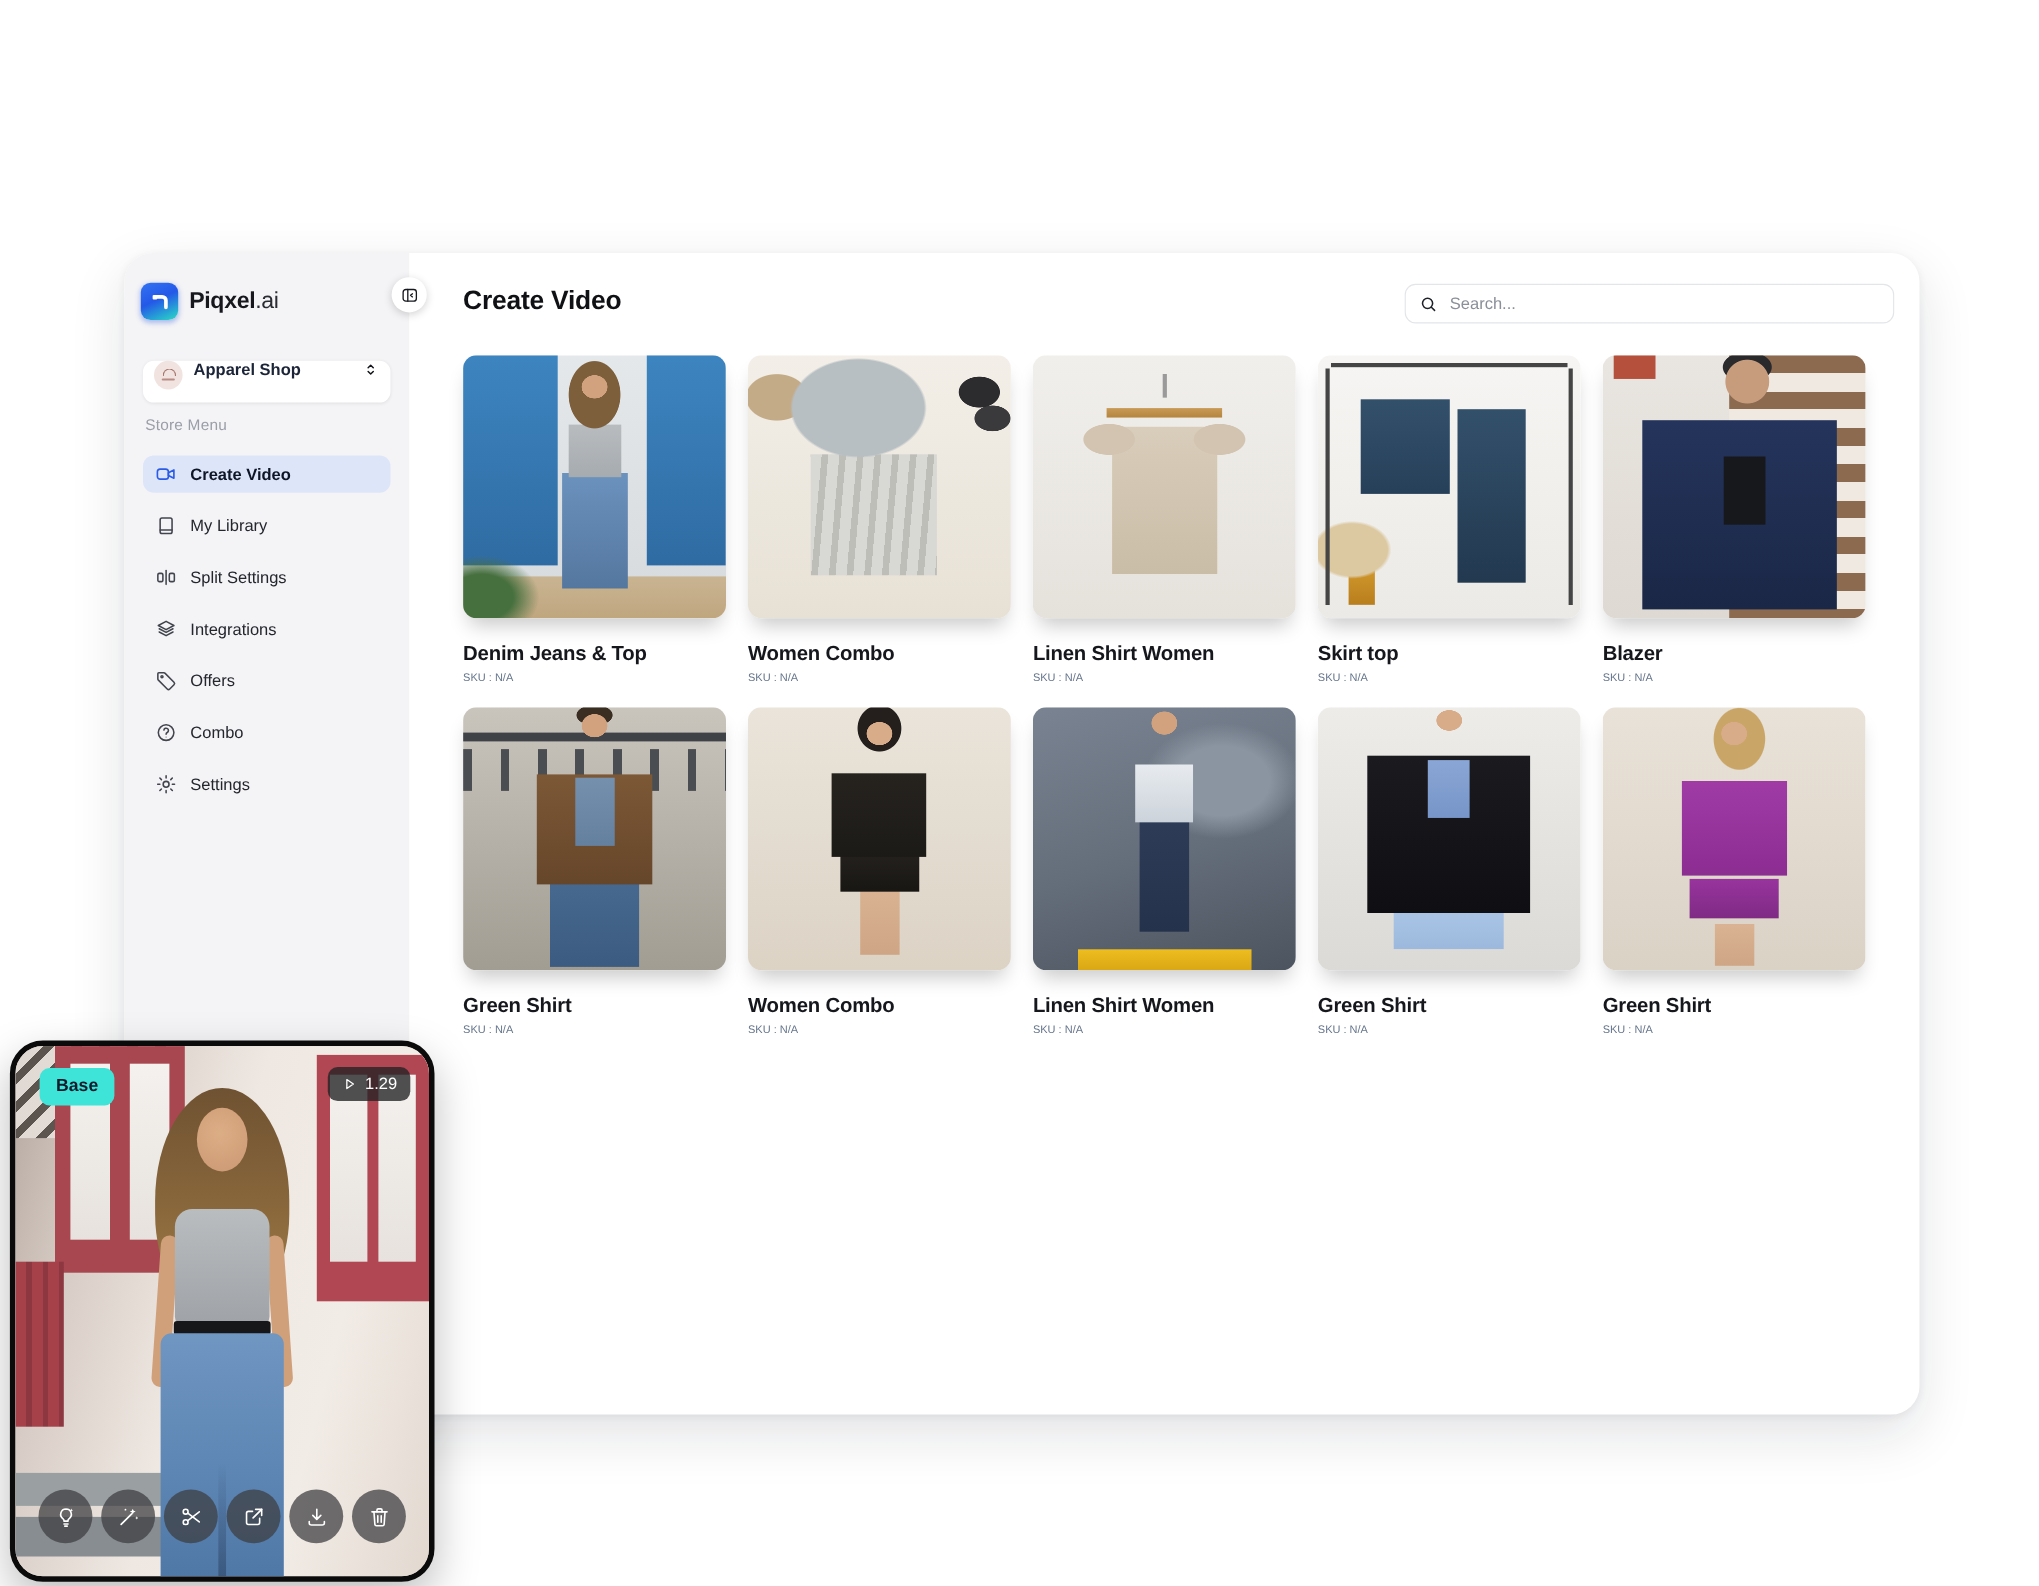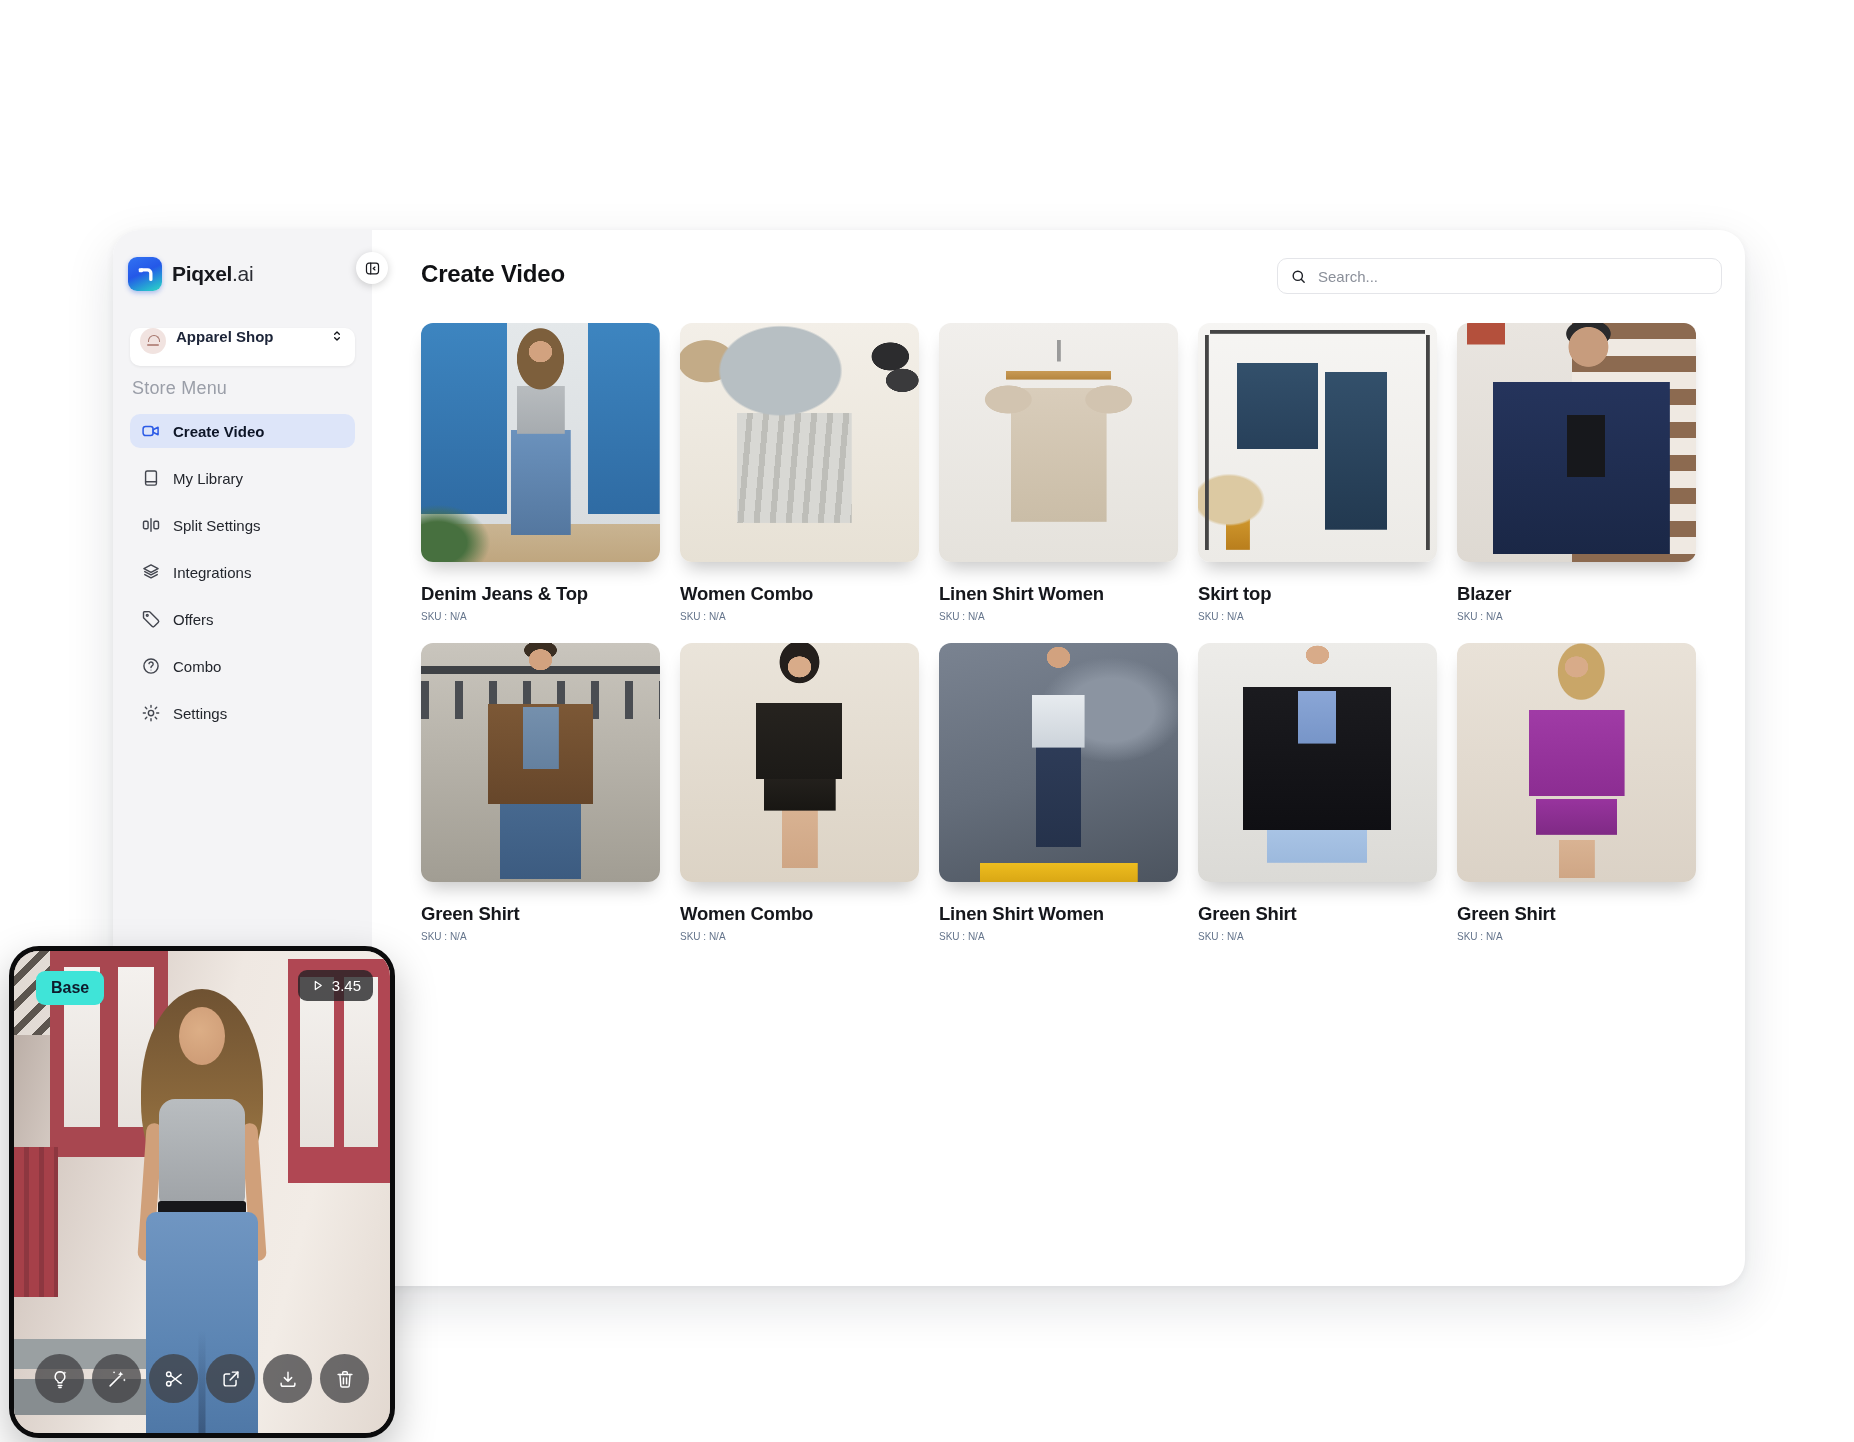--- a/index.html
+++ b/index.html
@@ -23,21 +23,21 @@
 
   .shop-selector{position:absolute;left:17px;top:98px;width:225px;height:38px;background:#fff;border-radius:10px;
     box-shadow:0 1px 3px rgba(0,0,0,.07);display:flex;align-items:flex-start;padding:0 10px;box-sizing:border-box;gap:10px;}
   .shop-avatar{width:26px;height:26px;border-radius:50%;background:#f1e3e0;position:relative;flex:0 0 auto;}
   .shop-avatar::before{content:"";position:absolute;left:8px;top:7px;width:10px;height:6px;
     border:1.4px solid #a5756b;border-bottom:none;border-radius:8px 8px 0 0;}
   .shop-avatar::after{content:"";position:absolute;left:7px;top:16px;width:12px;height:2px;background:#b98d85;border-radius:2px;}
   .shop-label{font-size:15px;font-weight:600;color:#1c2438;flex:1;}
   .unfold-icon{color:#111318;}
 
-  .section-label{position:absolute;left:19px;top:148px;font-size:18px;color:#9a9ea8;letter-spacing:.2px;}
+  .section-label{position:absolute;left:19px;top:148px;font-size:14px;color:#9a9ea8;letter-spacing:.2px;}
 
   .menu{position:absolute;left:17px;top:184px;width:225px;display:flex;flex-direction:column;gap:13px;}
   .menu-item{height:34px;border-radius:10px;display:flex;align-items:center;gap:12px;padding:0 11px;color:#2d3038;}
   .menu-item .mi-icon{width:20px;height:20px;color:#42454e;display:flex;}
   .menu-item .mi-label{font-size:15px;font-weight:500;color:#23262d;}
   .menu-item.active{background:#dde5f9;}
   .menu-item.active .mi-icon{color:#2c5be6;}
   .menu-item.active .mi-label{color:#0d1526;font-weight:700;}
 
   
@@ -393,21 +393,21 @@
         <div class="vp-face"></div>
         <div class="vp-belt"></div>
         <div class="vp-jeans"></div>
       </div>
     </div>
     <div class="variant-badge">Base</div>
     <div class="duration-chip">
       <svg width="15" height="15" viewBox="0 0 24 24" fill="none" stroke="#fff" stroke-width="1.9" stroke-linejoin="round">
           <path d="M8.5 5.5l9.5 6.5-9.5 6.5z"></path>
         </svg>
-      <span>3.45</span>
+      <span>1.29</span>
     </div>
     <div class="vp-toolbar">
       <div class="vp-btn">
         <svg width="22" height="22" viewBox="0 0 24 24" fill="none" stroke="currentColor" stroke-width="1.6" stroke-linecap="round" stroke-linejoin="round">
             <path d="M12 4.2a5.3 5.3 0 0 1 2.9 9.7c-.55.4-.9 1-.9 1.6v.7h-4v-.7c0-.6-.35-1.2-.9-1.6A5.3 5.3 0 0 1 12 4.2z"></path>
             <path d="M10 19h4M10.8 21.2h2.4"></path>
             <path d="M17.3 3.6l.5 1.2 1.2.5-1.2.5-.5 1.2-.5-1.2-1.2-.5 1.2-.5z" fill="#fff" stroke="none"></path>
           </svg>
       </div>
       <div class="vp-btn">

